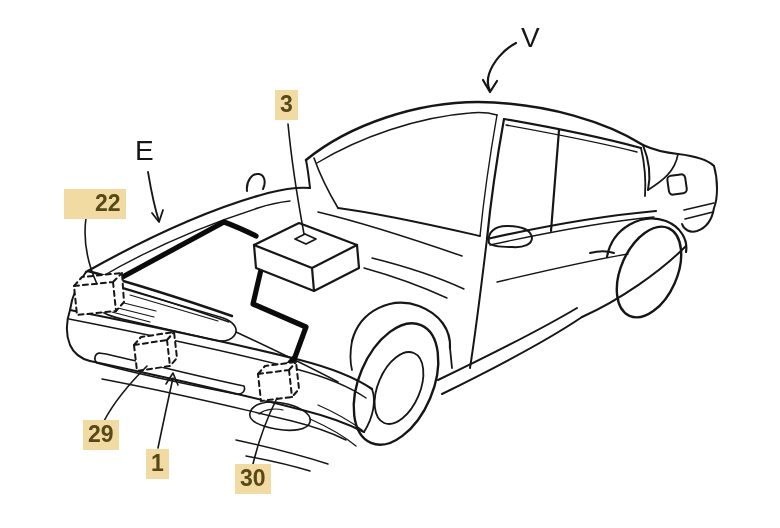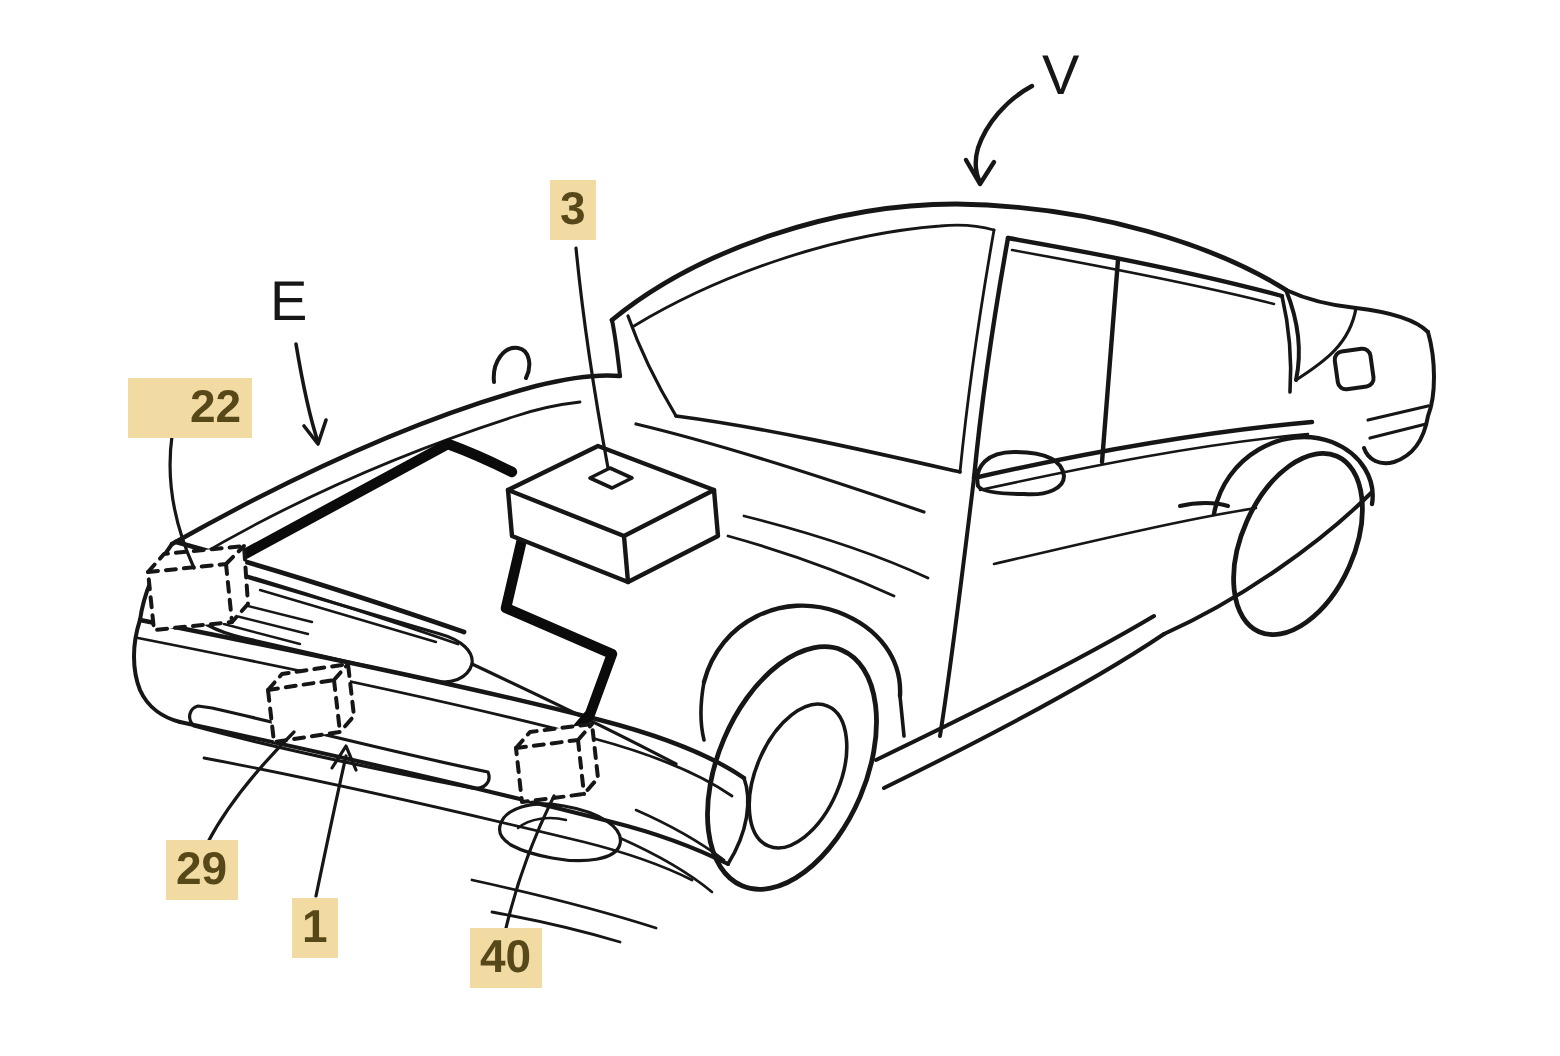--- a/index.html
+++ b/index.html
@@ -148,15 +148,15 @@
   <div class="lbl plain" style="left:135px;top:137px;">E</div>
 
   <div class="lbl hl" style="left:275px;top:90px;">3</div>
 
   <div class="lbl hl" style="left:64px;top:189px;padding-left:31px;">22</div>
 
   <div class="lbl hl" style="left:83px;top:420px;">29</div>
 
   <div class="lbl hl" style="left:146px;top:449px;">1</div>
 
-  <div class="lbl hl" style="left:235px;top:464px;">40</div>
+  <div class="lbl hl" style="left:235px;top:464px;">30</div>
 
 </div>
 
 </body></html>

